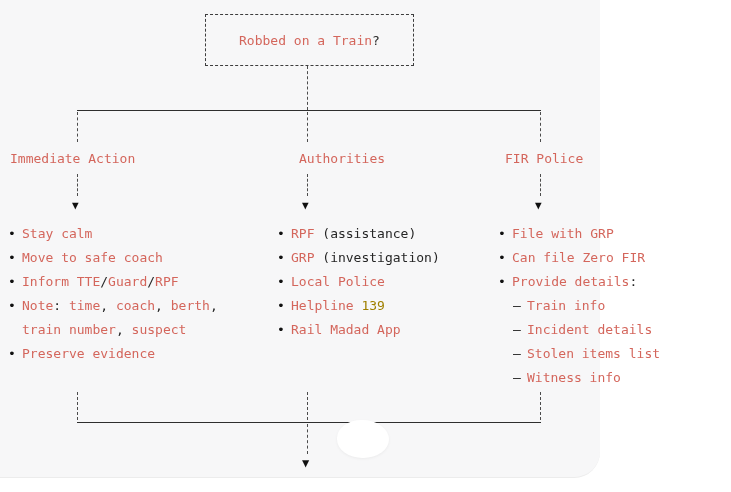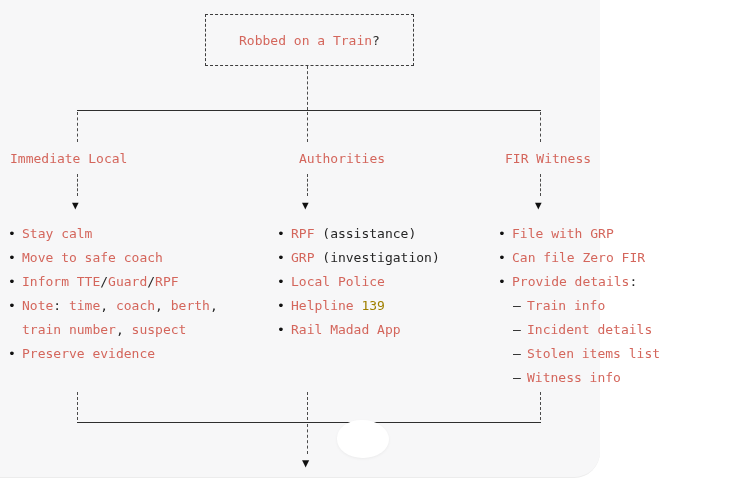--- a/index.html
+++ b/index.html
@@ -41,23 +41,23 @@
     </div>
 
     <div class="vline" style="left:307px;top:66px;height:44px;"></div>
 
     <div class="hline" style="left:77px;top:110px;width:464px;"></div>
 
     <div class="vline" style="left:77px;top:112px;height:30px;"></div>
     <div class="vline" style="left:307px;top:112px;height:30px;"></div>
     <div class="vline" style="left:540px;top:112px;height:30px;"></div>
 
-    <div class="branch-label" style="left:10px;">Immediate Local</div>
+    <div class="branch-label" style="left:10px;">Immediate Action</div>
     <div class="branch-label" style="left:259px;margin-left:40px;">Authorities</div>
-    <div class="branch-label" style="left:505px;">FIR Witness</div>
+    <div class="branch-label" style="left:505px;">FIR Police</div>
 
     <div class="vline" style="left:77px;top:174px;height:22px;"></div>
     <div class="vline" style="left:307px;top:174px;height:22px;"></div>
     <div class="vline" style="left:540px;top:174px;height:22px;"></div>
 
     <div class="arrow" style="left:72px;top:200px;">▼</div>
     <div class="arrow" style="left:302px;top:200px;">▼</div>
     <div class="arrow" style="left:535px;top:200px;">▼</div>
 
     <div class="list" style="left:8px;top:222px;"><div class="item"><span class="marker">•</span><span><span class="c-red">Stay calm</span></span></div><div class="item"><span class="marker">•</span><span><span class="c-red">Move to safe coach</span></span></div><div class="item"><span class="marker">•</span><span><span class="c-red">Inform TTE</span><span class="c-dark">/</span><span class="c-red">Guard</span><span class="c-dark">/</span><span class="c-red">RPF</span></span></div><div class="item"><span class="marker">•</span><span><span class="c-red">Note</span><span class="c-dark">: </span><span class="c-red">time</span><span class="c-dark">, </span><span class="c-red">coach</span><span class="c-dark">, </span><span class="c-red">berth</span><span class="c-dark">,</span><br><span class="c-red">train number</span><span class="c-dark">, </span><span class="c-red">suspect</span></span></div><div class="item"><span class="marker">•</span><span><span class="c-red">Preserve evidence</span></span></div></div>

